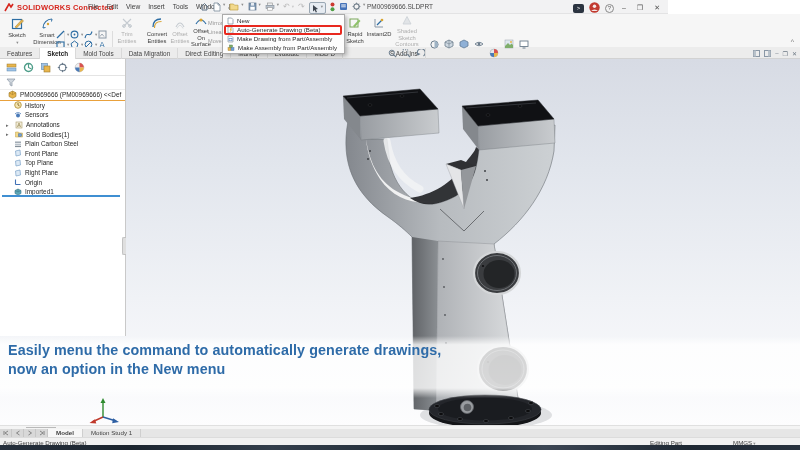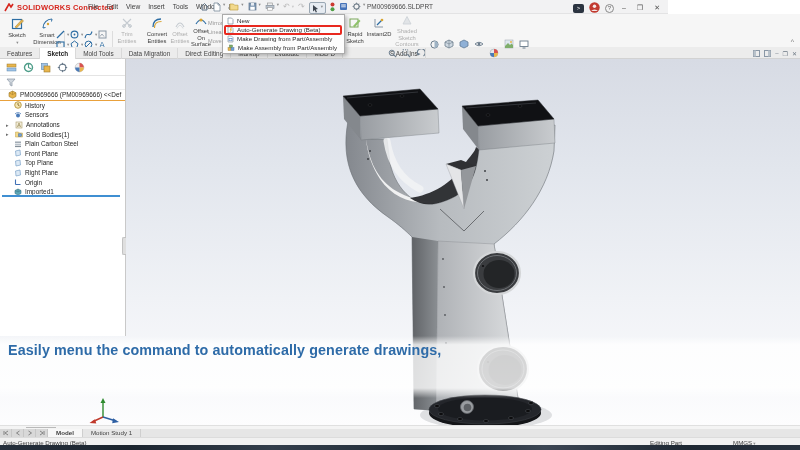--- a/index.html
+++ b/index.html
@@ -731,20 +731,21 @@
           <rect x="2.5" y="1" width="3" height="2.2" fill="#7fae6c" stroke="#51773f" stroke-width=".4"></rect>
         </svg>
       <span>Make Assembly from Part/Assembly</span>
     </div>
     <div id="redbox"></div>
   </div>
 
   <div id="captionband" class="abs">
     <div id="captiontext">
       <div>Easily menu the command to automatically generate drawings,</div>
+      <div>now an option in the New menu</div>
     </div>
   </div>
 
   <div id="splitstrip" class="abs">
     <div style="width:30px;height:1px;background:#b9b9b9;margin:1px 0 0 26px"></div>
   </div>
 
   <div id="bottomtabs" class="abs">
     <span class="navbtn">
         <svg width="6" height="6">

